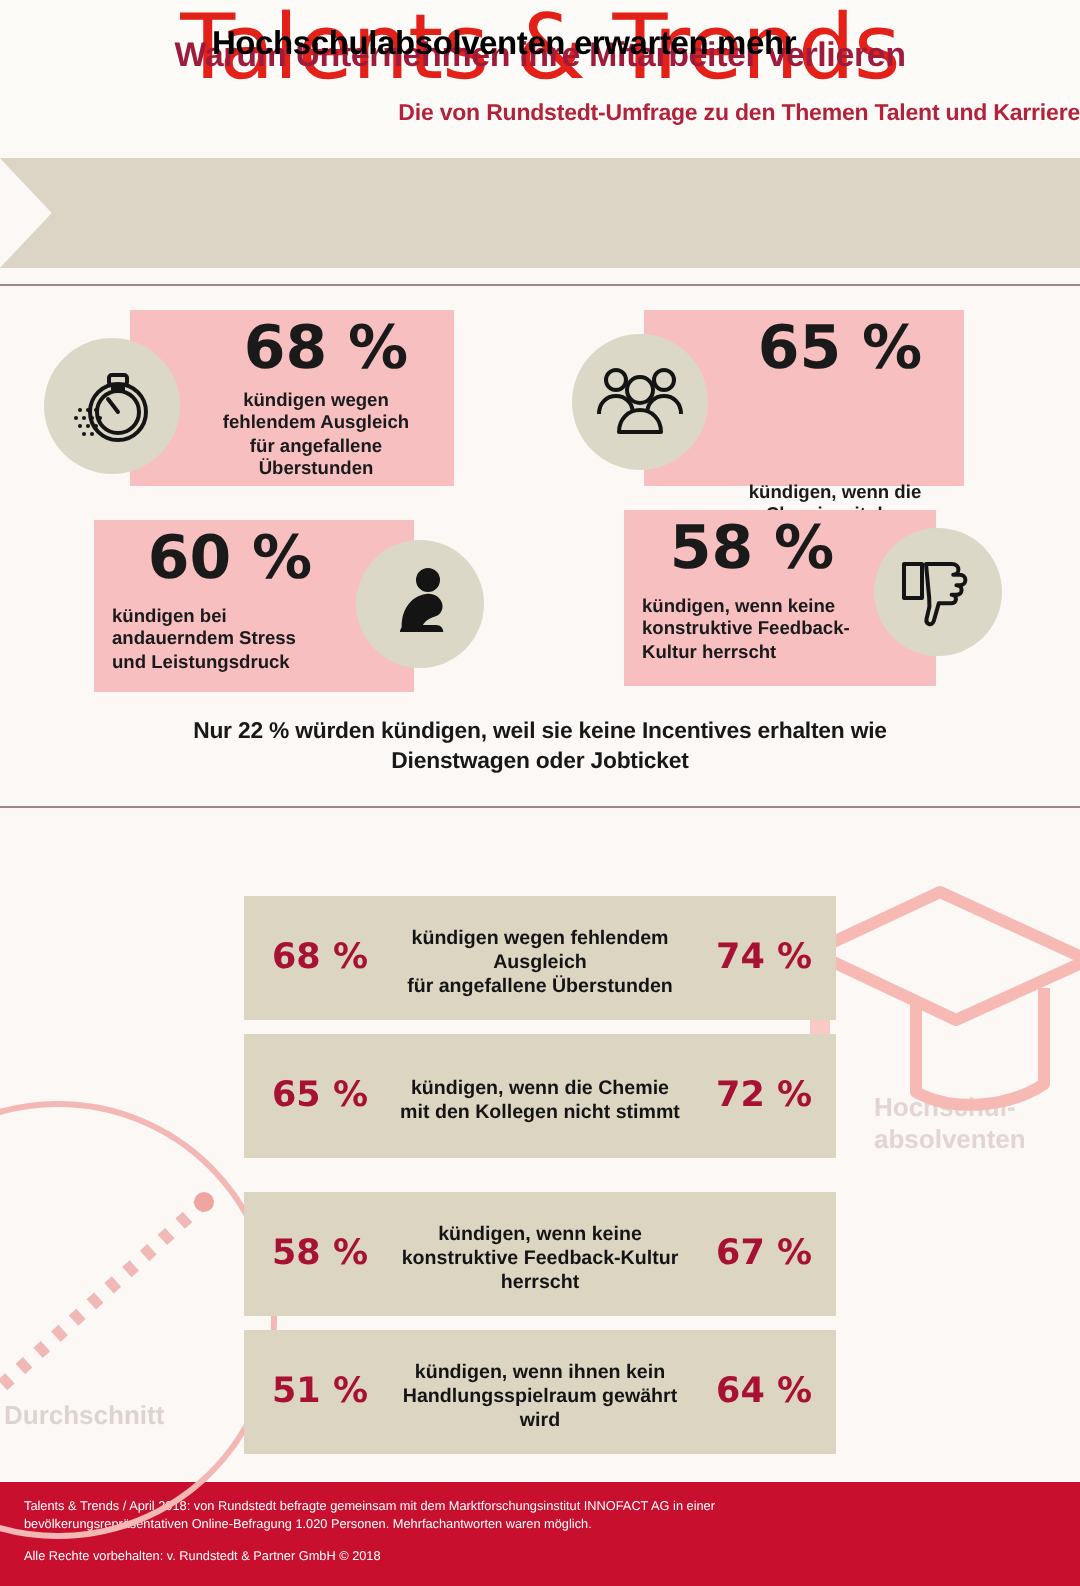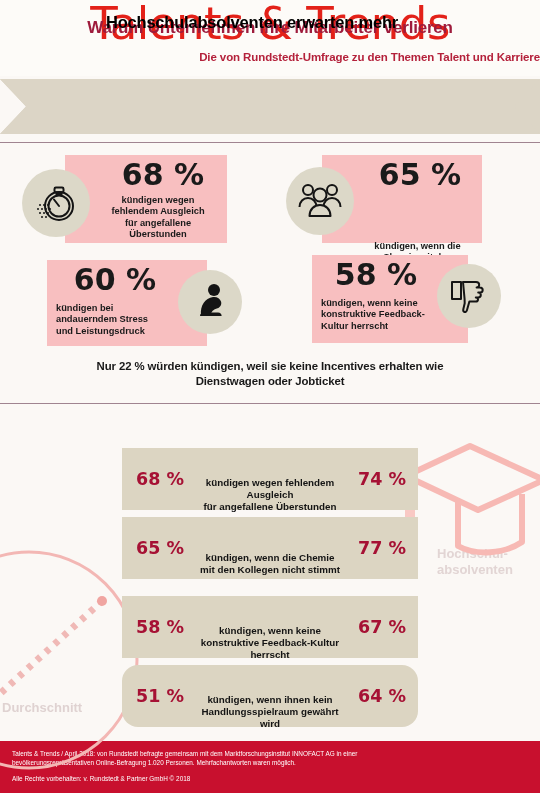--- a/index.html
+++ b/index.html
@@ -166,31 +166,31 @@
   .cmp-left, .cmp-right {
     position: absolute; top: 0; height: 100%;
     display: flex; align-items: center;
     font-size: 17.5px; font-weight: bold; color: #a61134;
     font-family: "DejaVu Sans", sans-serif;
     white-space: nowrap;
   }
   .cmp-left  { left: 14px; }
   .cmp-right { right: 12px; }
   .cmp-mid {
-    position: absolute; left: 70px; right: 70px; top: 16px; height: 100%;
+    position: absolute; left: 70px; right: 70px; top: 3px; height: 100%;
     display: flex; align-items: center; justify-content: center;
     text-align: center;
     font-size: 9.8px; font-weight: 600; color: #141414;
     line-height: 12.2px;
   }
 
   .r1 { top: 448px; height: 62px; }
   .r2 { top: 517px; height: 62px; }
   .r3 { top: 596px; height: 62px; }
-  .r4 { top: 665px; height: 62px; border-radius: 16px; }
+  .r4 { top: 665px; height: 62px; }
 
   
   .footer {
     position: absolute; left: 0; top: 741px; width: 540px; height: 52px;
     background: #c8102e;
   }
   .footer-line1 {
     position: absolute; left: 12px; top: 8px; width: 520px;
     font-size: 6.4px; color: #ffffff; line-height: 9.2px;
     font-family: "Liberation Sans", sans-serif;
@@ -349,21 +349,21 @@
   <div class="cmp-row r1">
     <div class="cmp-left">68 %</div>
     <div class="cmp-mid" style="white-space:pre-line;">kündigen wegen fehlendem Ausgleich
 für angefallene Überstunden</div>
     <div class="cmp-right">74 %</div>
   </div>
   <div class="cmp-row r2">
     <div class="cmp-left">65 %</div>
     <div class="cmp-mid" style="white-space:pre-line;">kündigen, wenn die Chemie
 mit den Kollegen nicht stimmt</div>
-    <div class="cmp-right">77 %</div>
+    <div class="cmp-right">72 %</div>
   </div>
   <div class="cmp-row r3">
     <div class="cmp-left">58 %</div>
     <div class="cmp-mid" style="white-space:pre-line;">kündigen, wenn keine
 konstruktive Feedback-Kultur
 herrscht</div>
     <div class="cmp-right">67 %</div>
   </div>
   <div class="cmp-row r4">
     <div class="cmp-left">51 %</div>

